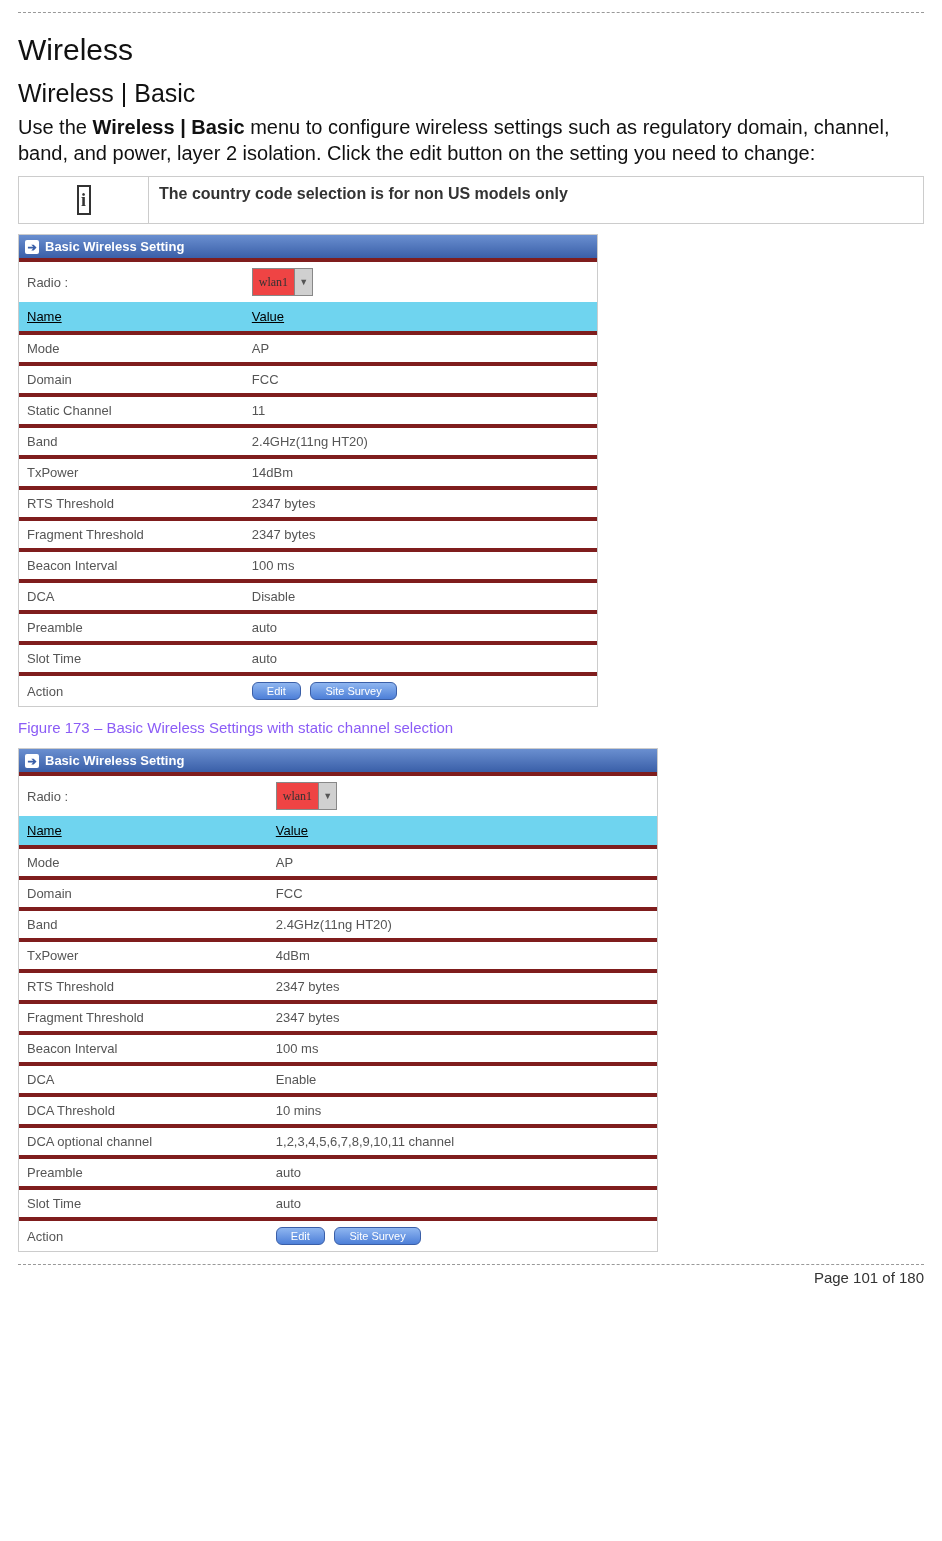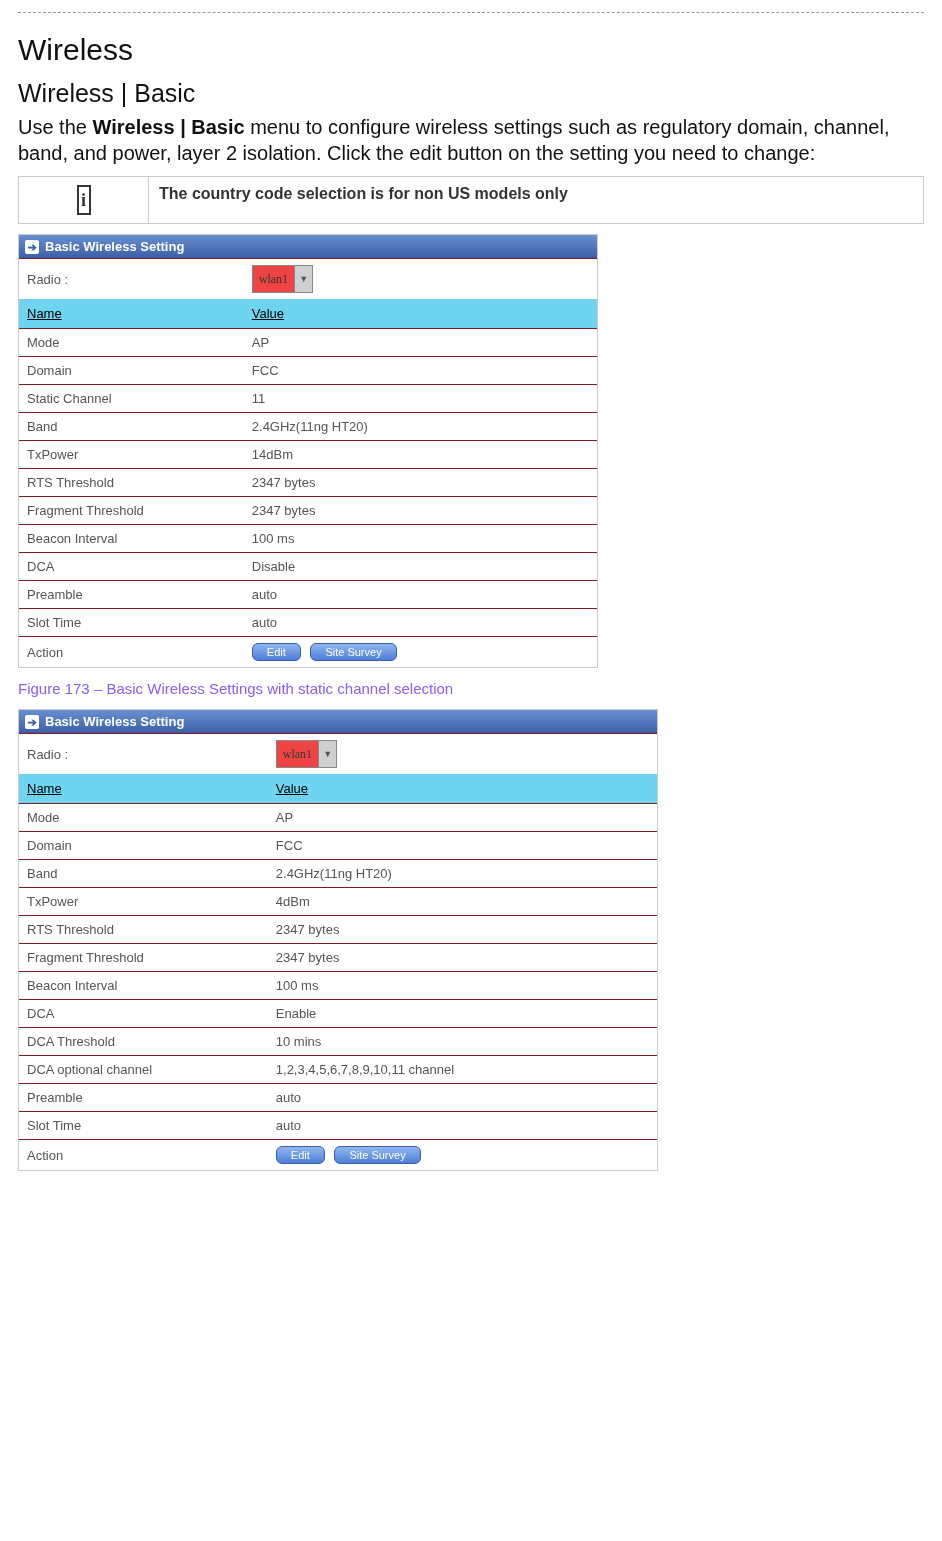--- a/index.html
+++ b/index.html
@@ -99,21 +99,21 @@
       height: 14px;
       background: #fff;
       color: #3a5fa8;
       border-radius: 2px;
       text-align: center;
       line-height: 14px;
       font-size: 11px;
     }
     .row {
       display: flex;
-      border-top: 1px solid #7f1d1d;
+      border-top: 4px solid #7f1d1d;
       padding: 6px 8px;
       align-items: center;
     }
     .row .label { width: 40%; }
     .row .value { width: 60%; }
     .row.header-row-table {
       background: #6fd4ef;
       color: #000000;
       border-top: none;
       padding: 7px 8px;
@@ -329,14 +329,17 @@
       </div>
     <div class="row">
       <div class="label">Action</div>
       <div class="value">
         <span class="btn">Edit</span>
         <span class="btn">Site Survey</span>
       </div>
     </div>
   </div>
 
+  <div class="footer-dashed">
+    <span>Page 101 of 180</span>
+  </div>
 
 </div>
 
 </body></html>

